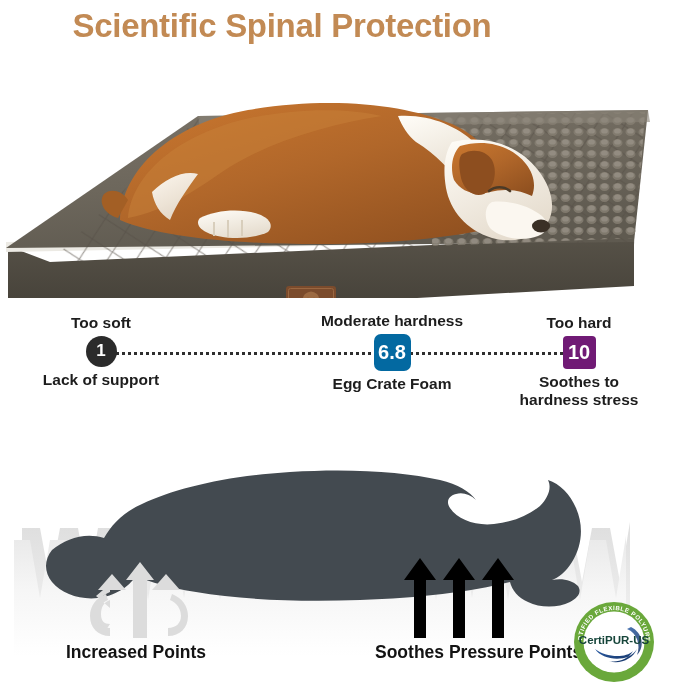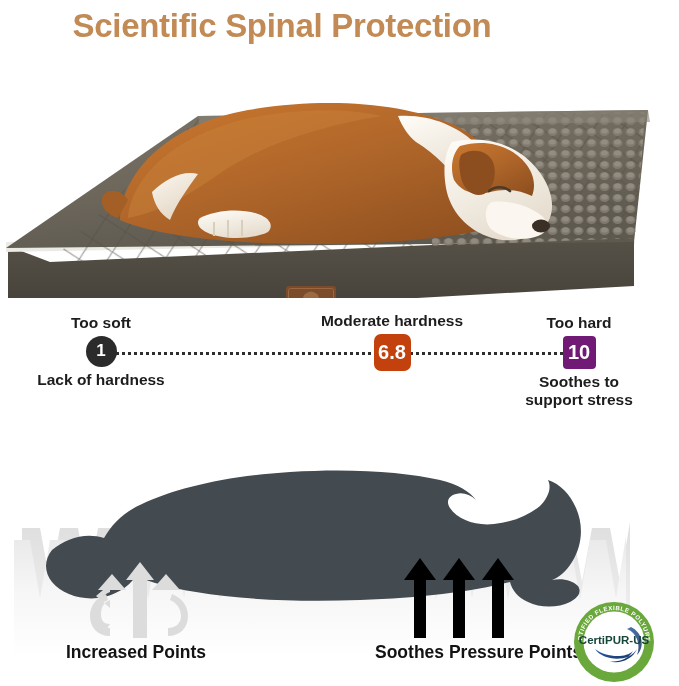--- a/index.html
+++ b/index.html
@@ -43,21 +43,21 @@
     display: flex; align-items: center; justify-content: center;
     margin: 4px auto 0; color: #ffffff; font-weight: bold;
     position: relative; z-index: 3;
   }
   .marker-circle {
     width: 31px; height: 31px; border-radius: 50%;
     background: #2b2b2b; font-size: 17px;
   }
   .marker-sq-orange {
     width: 37px; height: 37px; border-radius: 7px;
-    background: #c2410c; font-size: 20px;
+    background: #0369a1; font-size: 20px;
   }
   .marker-sq-dark {
     width: 33px; height: 33px; border-radius: 4px;
     background: #701a75; font-size: 20px;
   }
 
   .node-soft { left: 14px; top: 14px; width: 170px; }
   .node-mid  { left: 300px; top: 12px; width: 180px; }
   .node-hard { left: 502px; top: 14px; width: 150px; }
 
@@ -182,34 +182,35 @@
       </g>
     </svg>
   </div>
 
   <div class="scale">
     <div class="scale-line"></div>
 
     <div class="scale-node node-soft">
       <div class="node-top">Too soft</div>
       <div class="marker marker-circle">1</div>
-      <div class="node-bot">Lack of hardness</div>
+      <div class="node-bot">Lack of support</div>
     </div>
 
     <div class="scale-node node-mid">
       <div class="node-top">Moderate hardness</div>
       <div class="marker marker-sq-orange">6.8</div>
+      <div class="node-bot">Egg Crate Foam</div>
     </div>
 
     <div class="scale-node node-hard">
       <div class="node-top">Too hard</div>
       <div class="marker marker-sq-dark">10</div>
       <div class="node-bot">
         <div>Soothes to</div>
-        <div>support stress</div>
+        <div>hardness stress</div>
       </div>
     </div>
   </div>
 
   <div class="diagram">
     <svg width="679" height="274" viewBox="0 0 679 274">
       <defs>
         <linearGradient id="foamFade" x1="0" y1="0" x2="0" y2="1">
           <stop offset="0%" stop-color="#e9e9e9"></stop>
           <stop offset="45%" stop-color="#f6f6f6"></stop>

